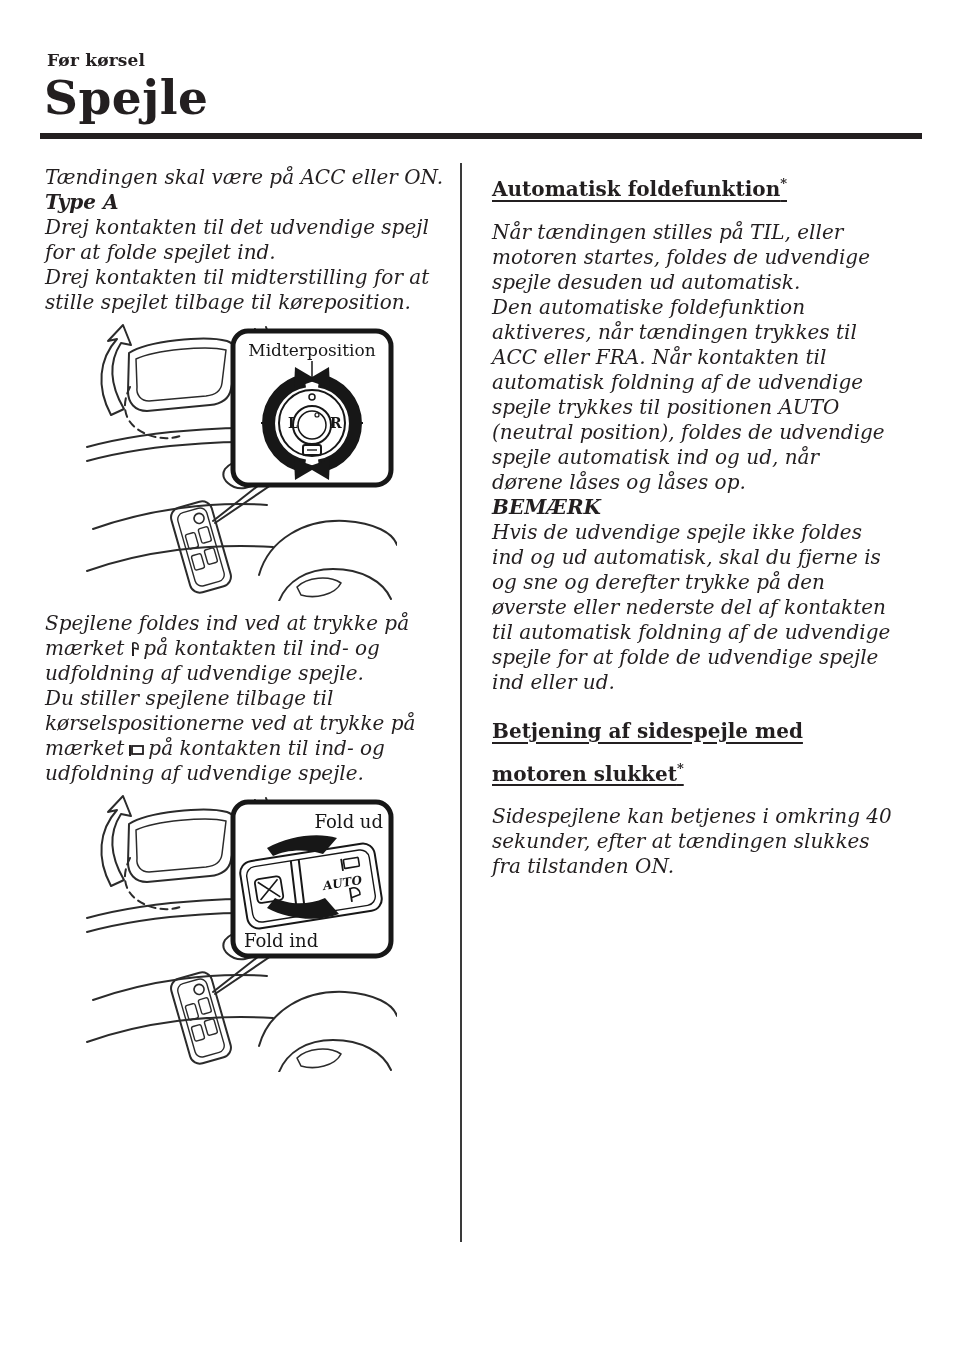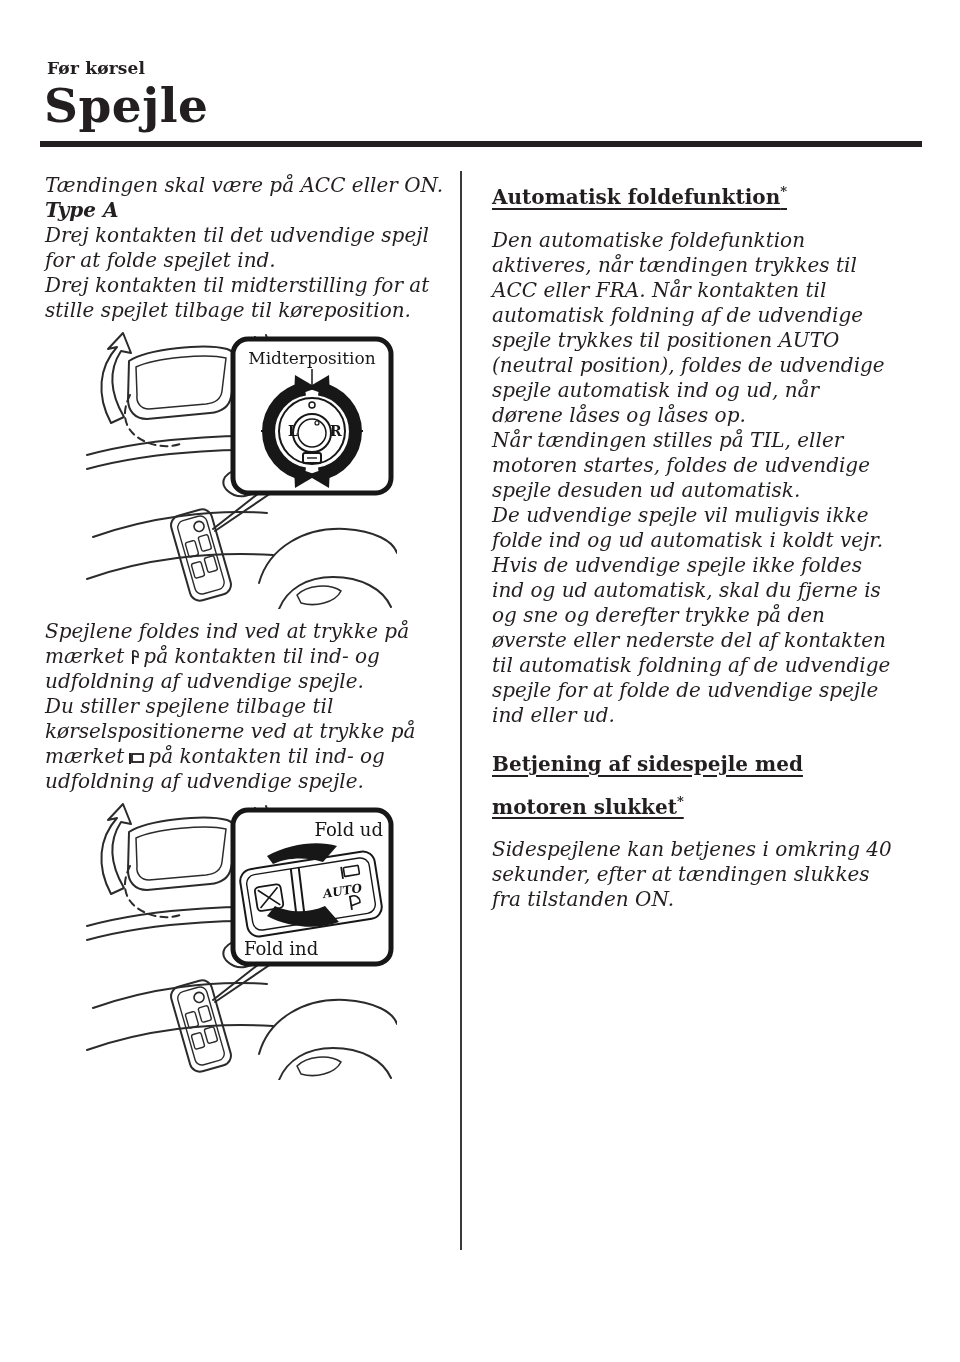--- a/index.html
+++ b/index.html
@@ -1,19 +1,19 @@
 <!DOCTYPE html>
 <html><head>
 <meta charset="utf-8">
 <style>
   html,body{margin:0;padding:0;background:#ffffff;}
   .page{
     position:relative;width:960px;height:1242px;background:#fff;
     font-family:"DejaVu Serif","Liberation Serif",serif;
-    color:#231f20;overflow:hidden;margin-top:8px;
+    color:#231f20;overflow:hidden;
   }
   
   .eyebrow{position:absolute;left:47px;top:50px;font-size:17px;font-weight:bold;letter-spacing:.2px;}
   .doc-title{position:absolute;left:44px;top:70px;font-size:47px;font-weight:bold;letter-spacing:.5px;}
   .head-rule{position:absolute;left:40px;top:133px;width:882px;height:6px;background:#231f20;}
   .col-divider{position:absolute;left:460px;top:163px;width:2px;height:1130px;background:#3a3a3a;}
   
   .col{position:absolute;top:165px;font-size:20px;line-height:25px;}
   .col-left{left:45px;width:410px;}
   .col-right{left:492px;width:404px;}
@@ -189,25 +189,25 @@
           </g>
           <path d="M184,54 C206,42 234,38 254,44 L240,60 C222,54 202,56 190,62 Z" fill="#171717"></path>
           <path d="M184,114 C206,126 236,128 256,120 L242,104 C224,112 204,110 192,104 Z" fill="#171717"></path>
         </g>
       </svg>
     </figure>
   </div>
 
   <div class="col col-right">
     <h3 class="sect-head"><span>Automatisk foldefunktion</span><sup>*</sup></h3>
+    <p>Når tændingen stilles på TIL, eller motoren startes, foldes de udvendige spejle desuden ud automatisk.</p>
     <p>Den automatiske foldefunktion aktiveres, når tændingen trykkes til ACC eller FRA. Når kontakten til automatisk foldning af de udvendige spejle trykkes til positionen AUTO (neutral position), foldes de udvendige spejle automatisk ind og ud, når dørene låses og låses op.</p>
-    <p>Når tændingen stilles på TIL, eller motoren startes, foldes de udvendige spejle desuden ud automatisk.</p>
-
+
+    <p class="note-label">BEMÆRK</p>
     <div class="italic">
-      <p>De udvendige spejle vil muligvis ikke folde ind og ud automatisk i koldt vejr.</p>
       <p>Hvis de udvendige spejle ikke foldes ind og ud automatisk, skal du fjerne is og sne og derefter trykke på den øverste eller nederste del af kontakten til automatisk foldning af de udvendige spejle for at folde de udvendige spejle ind eller ud.</p>
     </div>
 
     <h3 class="sect-head mt18"><span>Betjening af sidespejle med motoren slukket</span><sup>*</sup></h3>
     <p>Sidespejlene kan betjenes i omkring 40 sekunder, efter at tændingen slukkes fra tilstanden ON.</p>
   </div>
 
   <div class="page-number">3-42</div>
   <div class="footnote">*Visse modeller.</div>
   <div class="watermark">carmanualsonline.info</div>

